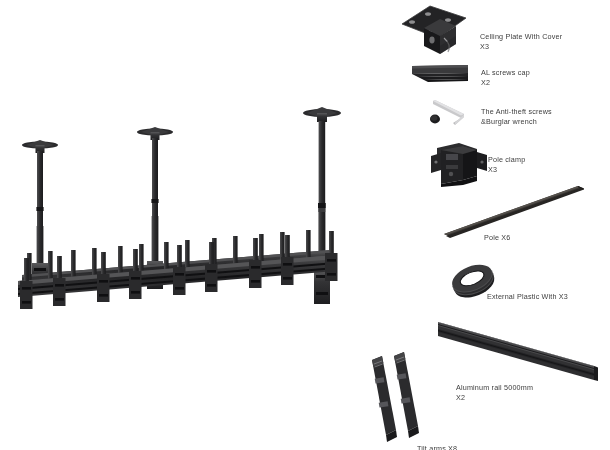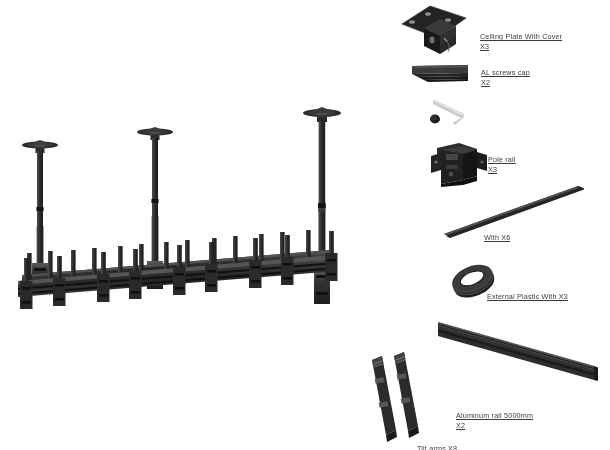--- a/index.html
+++ b/index.html
@@ -12,21 +12,20 @@
   }
   #stage{position:absolute;left:0;top:0;width:610px;height:450px;}
   .lbl{
     position:absolute;
     font-size:7.2px;
     line-height:9.5px;
     color:#3c3c3c;
     letter-spacing:0.18px;
     white-space:pre-line;
     font-family:"Liberation Sans", sans-serif;
-    text-decoration:underline;
   }
   svg{display:block;}
   .part{position:absolute;}
 </style>
 </head>
 <body>
 
 <div id="stage">
 
   <div class="part" style="left:0px;top:95px;width:370px;height:260px;">
@@ -203,49 +202,51 @@
   <div class="part" style="left:424px;top:98px;width:52px;height:30px;">
     <svg width="52" height="30" viewBox="0 0 52 30">
       <path d="M9 3 L11 2 L40 16 L40 19 L37 20 L9 6 Z" fill="#c9c9cb"></path>
       <path d="M9 3 L11 2 L40 16 L37 17.5 Z" fill="#e2e2e4"></path>
       <path d="M37 20 L40 19 L31 27 L29 25 Z" fill="#bdbdbf"></path>
       <path d="M40 19 L31 27 L31 24.5 L40 16.5 Z" fill="#d6d6d8"></path>
       <ellipse cx="11" cy="21" rx="5" ry="4.4" fill="#1c1c1e"></ellipse>
       <ellipse cx="10" cy="20" rx="3.4" ry="2.8" fill="#303032"></ellipse>
     </svg>
   </div>
+  <div class="lbl" style="left:481px;top:107px;">The Anti-theft screws
+&amp;Burglar wrench</div>
 
   <div class="part" style="left:427px;top:140px;width:62px;height:48px;">
     <svg width="62" height="48" viewBox="0 0 62 48">
       <path d="M10 8 L32 3 L50 9 L50 16 L32 11 L10 16 Z" fill="#2c2c2e"></path>
       <path d="M14 10 L36 6 L36 40 L14 44 Z" fill="#212123"></path>
       <path d="M36 6 L50 10 L50 36 L36 40 Z" fill="#151517"></path>
       <path d="M14 10 L36 6 L50 10 L36 14 Z" fill="#3c3c3e"></path>
       <rect x="19" y="14" width="12" height="6" fill="#46464a"></rect>
       <rect x="19" y="25" width="12" height="4" fill="#3a3a3c"></rect>
       <circle cx="24" cy="34" r="2.2" fill="#505052"></circle>
       <path d="M4 16 L14 13 L14 30 L4 33 Z" fill="#242426"></path>
       <path d="M50 12 L60 15 L60 31 L50 28 Z" fill="#1d1d1f"></path>
       <circle cx="9" cy="22" r="1.6" fill="#717173"></circle>
       <circle cx="55" cy="22" r="1.6" fill="#606062"></circle>
       <path d="M14 44 L36 40 L50 36 L50 41 L36 45 L14 47 Z" fill="#101012"></path>
     </svg>
   </div>
-  <div class="lbl" style="left:488px;top:155px;">Pole rail
+  <div class="lbl" style="left:488px;top:155px;">Pole clamp
 X3</div>
 
   <div class="part" style="left:440px;top:182px;width:150px;height:62px;">
     <svg width="150" height="62" viewBox="0 0 150 62">
       <path d="M4 52 L138 4 L144 6.5 L10 55 Z" fill="#3b3835"></path>
       <path d="M4 52 L138 4 L140 5 L6 53 Z" fill="#55514c"></path>
       <path d="M6 54 L140 6 L144 7.5 L10 56 Z" fill="#272523"></path>
       <path d="M138 4 L144 6.5 L144 7.8 L138 5.3 Z" fill="#1d1b19"></path>
     </svg>
   </div>
-  <div class="lbl" style="left:484px;top:233px;">With X6</div>
+  <div class="lbl" style="left:484px;top:233px;">Pole X6</div>
 
   <div class="part" style="left:448px;top:262px;width:52px;height:42px;">
     <svg width="52" height="42" viewBox="0 0 52 42">
       <g transform="rotate(-22 26 21)">
         <ellipse cx="26" cy="22" rx="21" ry="12" fill="#1e1e20"></ellipse>
         <ellipse cx="26" cy="19" rx="21" ry="12" fill="#2c2c2e"></ellipse>
         <ellipse cx="26" cy="16" rx="21" ry="12" fill="#3a3a3c"></ellipse>
         <ellipse cx="26" cy="16" rx="12.5" ry="6.2" fill="#ffffff"></ellipse>
         <ellipse cx="26" cy="16" rx="12.5" ry="6.2" fill="none" stroke="#141416" stroke-width="1"></ellipse>
         <path d="M5 16 a21 12 0 0 0 42 0" fill="none" stroke="#4a4a4c" stroke-width="1"></path>
@@ -260,21 +261,21 @@
       <path d="M2 10 L158 54 L158 60 L2 16 Z" fill="#4a4a4c"></path>
       <path d="M2 14 L158 58 L158 63 L2 19 Z" fill="#313133"></path>
       <path d="M2 17 L158 61 L158 65 L2 21 Z" fill="#232325"></path>
       <path d="M2 20 L158 64 L158 68 L2 24 Z" fill="#2e2e30"></path>
       <path d="M2 10 L158 54 L162 55.5 L6 11.5 Z" fill="#5e5e60"></path>
       <path d="M158 54 L162 55.5 L162 69 L158 68 Z" fill="#1a1a1c"></path>
       <path d="M2 12.5 L158 56.5" stroke="#161618" stroke-width="0.9"></path>
       <path d="M2 18.5 L158 62.5" stroke="#141416" stroke-width="0.9"></path>
     </svg>
   </div>
-  <div class="lbl" style="left:456px;top:383px;margin-top:28px;">Aluminum rail 5000mm
+  <div class="lbl" style="left:456px;top:383px;">Aluminum rail 5000mm
 X2</div>
 
   <div class="part" style="left:366px;top:352px;width:62px;height:92px;">
     <svg width="62" height="92" viewBox="0 0 62 92">
 
       <g>
         <path d="M6 8 L16 4 L30 78 L20 83 Z" fill="#2b2b2d"></path>
         <path d="M6 8 L16 4 L17.4 11 L7.4 15 Z" fill="#444446"></path>
         <path d="M8 12 L16 9" stroke="#8e8e90" stroke-width="0.7"></path>
         <path d="M8.6 15 L16.6 12" stroke="#8e8e90" stroke-width="0.7"></path>

